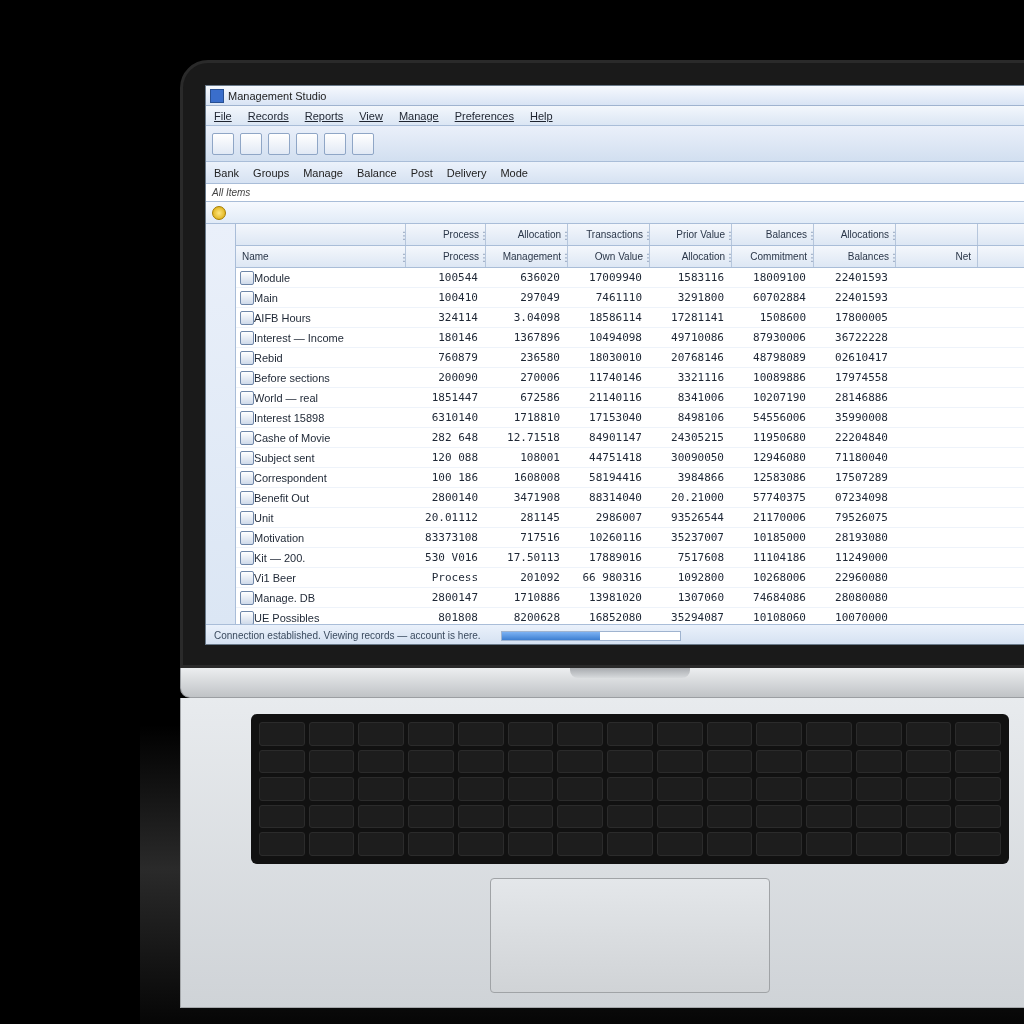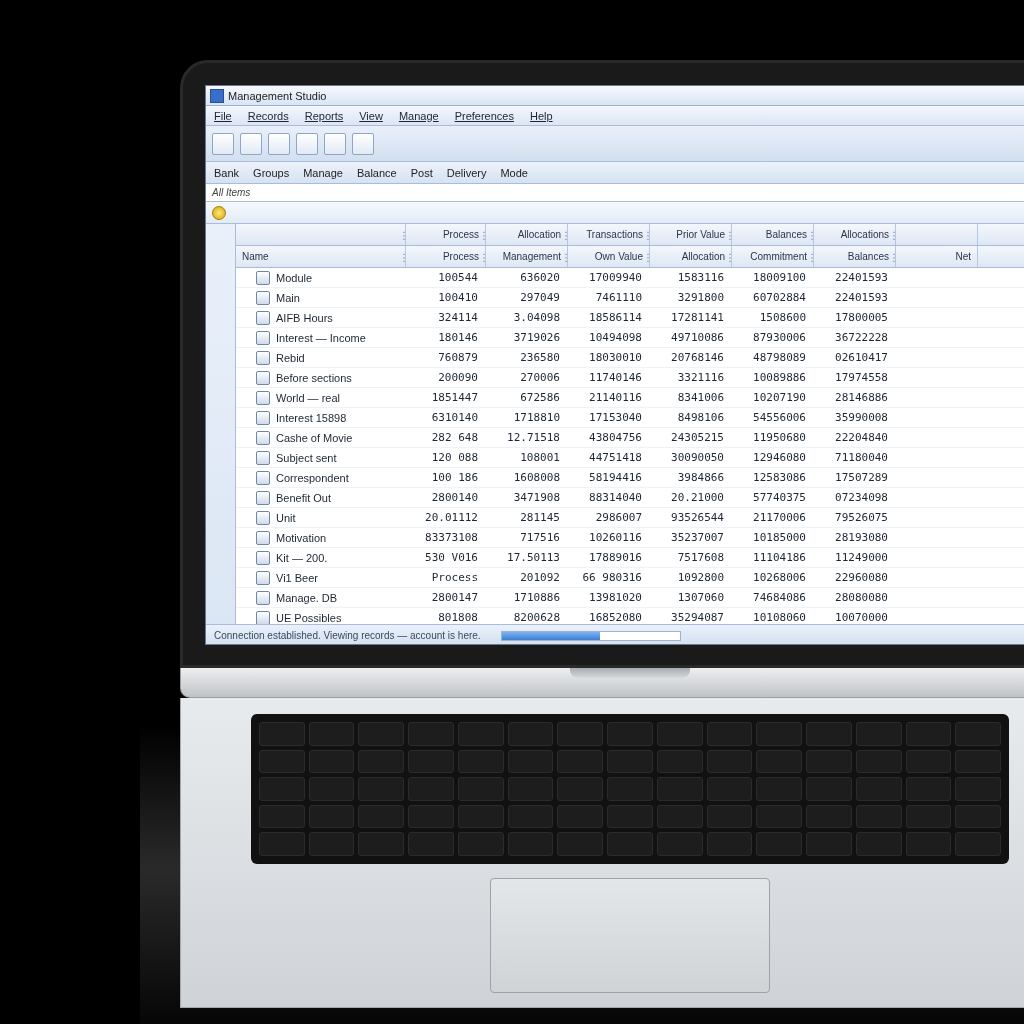--- a/index.html
+++ b/index.html
@@ -138,21 +138,21 @@
 .ghead .gh:first-child { justify-content:flex-start; }
 .gh .sep {
   position:absolute; right:2px; top:50%; transform:translateY(-50%);
   width:4px; color:#7086a6;
 }
 
 .grow {
   height:20px; font-size:11px; color:#1d2634;
   border-bottom:1px solid #eef3fa;
 }
-.cell-name { display:flex; align-items:center; gap:6px; padding-left:20px; }
+.cell-name { display:flex; align-items:center; padding-left:4px; }
 .row-ico { width:14px; height:14px; border:1px solid #6e86a8;
   background:linear-gradient(#fff,#cfdaea); border-radius:2px; flex-shrink:0; }
 .num { text-align:right; padding-right:8px;
   font-variant-numeric:tabular-nums; font-family:Consolas,monospace; font-size:11px; }
 
 .statusbar {
   height:22px;
   background:linear-gradient(#eaf1fb,#d3e0f1);
   border-top:1px solid #a9bdd8;
   display:flex; align-items:center; padding:0 8px;
@@ -326,21 +326,21 @@
                 <div class="num">1508600</div>
                 <div class="num">17800005</div>
                 <div class="num"></div>
               </div>
               <div class="grow">
                 <div class="cell-name">
                   <span class="row-ico"></span>
                   <span>Interest — Income</span>
                 </div>
                 <div class="num">180146</div>
-                <div class="num">3719026</div>
+                <div class="num">1367896</div>
                 <div class="num">10494098</div>
                 <div class="num">49710086</div>
                 <div class="num">87930006</div>
                 <div class="num">36722228</div>
                 <div class="num"></div>
               </div>
               <div class="grow">
                 <div class="cell-name">
                   <span class="row-ico"></span>
                   <span>Rebid</span>
@@ -392,21 +392,21 @@
                 <div class="num">35990008</div>
                 <div class="num"></div>
               </div>
               <div class="grow">
                 <div class="cell-name">
                   <span class="row-ico"></span>
                   <span>Cashe of Movie</span>
                 </div>
                 <div class="num">282 648</div>
                 <div class="num">12.71518</div>
-                <div class="num">43804756</div>
+                <div class="num">84901147</div>
                 <div class="num">24305215</div>
                 <div class="num">11950680</div>
                 <div class="num">22204840</div>
                 <div class="num"></div>
               </div>
               <div class="grow">
                 <div class="cell-name">
                   <span class="row-ico"></span>
                   <span>Subject sent</span>
                 </div>

